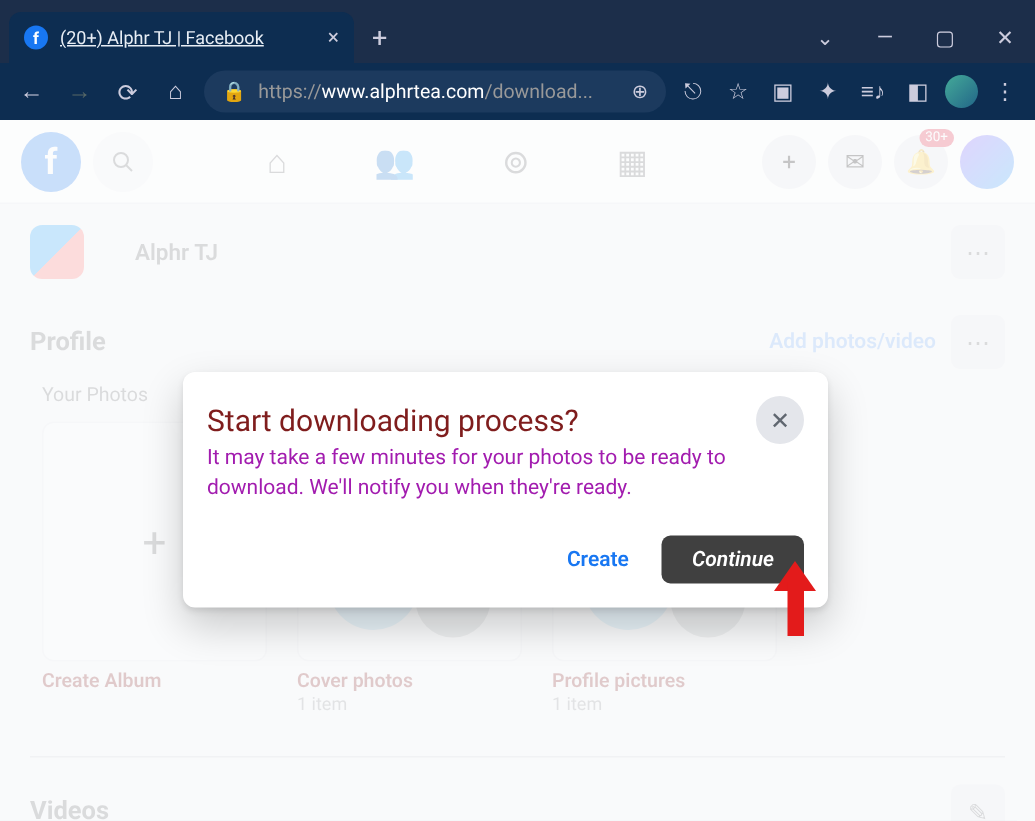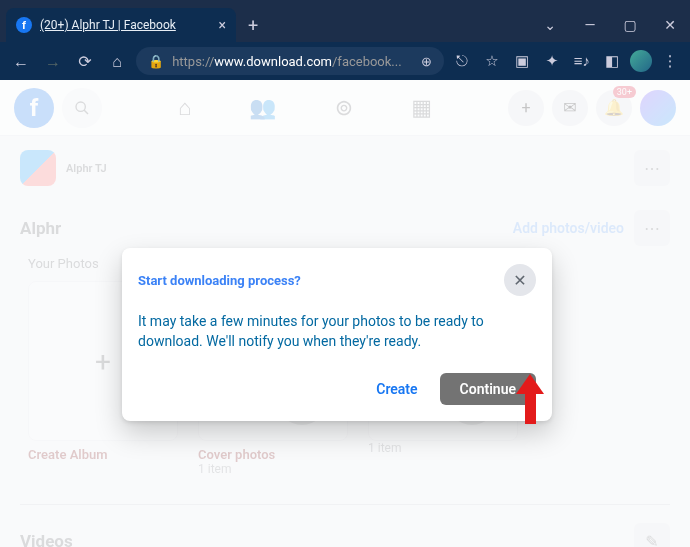--- a/index.html
+++ b/index.html
@@ -34,21 +34,21 @@
     .fb-logo { width: 40px; height: 40px; background: #1877f2; border-radius: 50%; display: flex; align-items: center; justify-content: center; color: white; font-size: 24px; font-weight: bold; }
     .fb-search { width: 40px; height: 40px; background: #f0f2f5; border-radius: 50%; margin-left: 8px; display: flex; align-items: center; justify-content: center; color: #65676b; }
     .fb-center-nav { flex: 1; display: flex; justify-content: center; gap: 58px; color: #65676b; font-size: 22px; }
     .fb-right { display: flex; gap: 8px; align-items: center; }
     .fb-right-btn { width: 36px; height: 36px; background: #e4e6eb; border-radius: 50%; display: flex; align-items: center; justify-content: center; color: #050505; font-size: 16px; position: relative; }
     .badge { position: absolute; top: -4px; right: -4px; background: #e41e3f; color: white; font-size: 9px; border-radius: 8px; padding: 1px 4px; }
     .fb-avatar-sm { width: 36px; height: 36px; border-radius: 50%; background: linear-gradient(135deg, #7c4dff, #18a0fb); }
     
     .profile-strip { padding: 14px 20px; display: flex; align-items: center; }
     .profile-logo { width: 36px; height: 36px; border-radius: 8px; background: linear-gradient(135deg, #18a0fb 50%, #ff6b6b 50%); margin-right: 10px; }
-    .profile-name { font-weight: 600; color: #65676b; font-size: 11px; }
+    .profile-name { font-weight: 600; color: #65676b; font-size: 15px; margin-left: 24px; }
     .profile-more { margin-left: auto; width: 36px; height: 36px; background: #e4e6eb; border-radius: 6px; display: flex; align-items: center; justify-content: center; color: #65676b; }
     
     .section-row { padding: 10px 20px; display: flex; align-items: center; }
     .section-title { font-weight: bold; font-size: 17px; color: #65676b; }
     .add-link { margin-left: auto; color: #1877f2; font-size: 14px; font-weight: 600; opacity: 0.6; }
     .section-more { width: 36px; height: 36px; background: #e4e6eb; border-radius: 6px; display: flex; align-items: center; justify-content: center; color: #65676b; margin-left: 10px; }
     .section-edit { margin-left: auto; width: 36px; height: 36px; background: #e4e6eb; border-radius: 6px; display: flex; align-items: center; justify-content: center; color: #65676b; }
     
     .tabs-row { padding: 0 28px; font-size: 13px; color: #65676b; }
     
@@ -58,26 +58,26 @@
     .blob1 { width: 60px; height: 60px; background: #a8d8f0; border-radius: 50%; position: absolute; left: 20px; bottom: 20px; }
     .blob2 { width: 50px; height: 50px; background: #bcc0c4; border-radius: 50%; position: absolute; right: 20px; bottom: 15px; }
     .album-title { font-size: 13px; font-weight: 600; color: #7f1d1d; margin-top: 6px; }
     .album-sub { font-size: 12px; color: #8a8d91; }
     
     .divider { height: 1px; background: #ced0d4; margin: 8px 20px; }
     
     
     .modal { position: absolute; z-index: 10; top: 248px; left: 122px; width: 430px; background: #fff; border-radius: 8px; box-shadow: 0 12px 28px rgba(0,0,0,0.2), 0 2px 4px rgba(0,0,0,0.1); padding: 16px; }
     .modal-header { display: flex; align-items: center; }
-    .modal-title { font-size: 13px; font-weight: bold; color: #3b82f6; }
+    .modal-title { font-size: 20px; font-weight: normal; color: #7f1d1d; }
     .modal-close { margin-left: auto; width: 32px; height: 32px; background: #e4e6eb; border-radius: 50%; display: flex; align-items: center; justify-content: center; color: #606770; font-size: 16px; cursor: pointer; }
-    .modal-body { font-size: 14px; color: #0369a1; margin-top: 16px; line-height: 1.4; }
+    .modal-body { font-size: 14px; color: #a21caf; line-height: 1.4; }
     .modal-footer { display: flex; justify-content: flex-end; gap: 8px; margin-top: 22px; }
     .btn-cancel { color: #1877f2; font-weight: 600; font-size: 14px; padding: 8px 14px; background: transparent; border: none; cursor: pointer; border-radius: 6px; }
-    .btn-primary { background: #737373; color: white; font-weight: 600; font-size: 14px; padding: 8px 20px; border: none; border-radius: 6px; cursor: pointer; }
+    .btn-primary { background: #404040; color: white; font-weight: 600; font-size: 14px; padding: 8px 20px; border: none; border-radius: 6px; cursor: pointer; font-style: italic; }
     
     
     .arrow { position: absolute; z-index: 20; top: 374px; left: 516px; width: 28px; height: 50px; }
     .arrow-stem { position: absolute; left: 9px; top: 14px; width: 11px; height: 36px; background: #e31b1b; }
     .arrow-head { width: 0; height: 0; border-left: 14px solid transparent; border-right: 14px solid transparent; border-bottom: 20px solid #e31b1b; position: absolute; top: 0; }
     
     
     .fb-page > *:not(.dim-overlay) { opacity: 0.55; }
   </style>
 </head>
@@ -99,21 +99,21 @@
 </div>
 
 <div class="browser-toolbar">
   <div class="nav-btn">←</div>
   <div class="nav-btn disabled">→</div>
   <div class="nav-btn">⟳</div>
   <div class="nav-btn">⌂</div>
   <div class="url-bar">
     <span>🔒</span>
     <span class="url-text">
-      <span class="proto">https://</span><span class="domain">www.download.com</span><span class="path">/facebook...</span>
+      <span class="proto">https://</span><span class="domain">www.alphrtea.com</span><span class="path">/download...</span>
     </span>
     <span>⊕</span>
   </div>
   <div class="tb-icon">⎋</div>
   <div class="tb-icon">☆</div>
   <div class="tb-icon">▣</div>
   <div class="tb-icon">✦</div>
   <div class="tb-icon">≡♪</div>
   <div class="tb-icon">◧</div>
   <div class="ext-icon"></div>
@@ -147,21 +147,21 @@
     </div>
   </div>
 
   <div class="profile-strip">
     <div class="profile-logo"></div>
     <div class="profile-name">Alphr TJ</div>
     <div class="profile-more">⋯</div>
   </div>
 
   <div class="section-row">
-    <div class="section-title">Alphr</div>
+    <div class="section-title">Profile</div>
     <a class="add-link">Add photos/video</a>
     <div class="section-more">⋯</div>
   </div>
 
   <div class="tabs-row">
     <span>Your Photos</span>
   </div>
 
   <div class="albums-row">
     <div class="album">
@@ -175,20 +175,21 @@
           <div class="blob2"></div>
         </div>
       <div class="album-title">Cover photos</div>
       <div class="album-sub">1 item</div>
     </div>
     <div class="album">
       <div class="album-thumb">
           <div class="blob1"></div>
           <div class="blob2"></div>
         </div>
+      <div class="album-title">Profile pictures</div>
       <div class="album-sub">1 item</div>
     </div>
   </div>
 
   <div class="divider"></div>
 
   <div class="section-row">
     <div class="section-title">Videos</div>
     <div class="section-edit">✎</div>
   </div>

